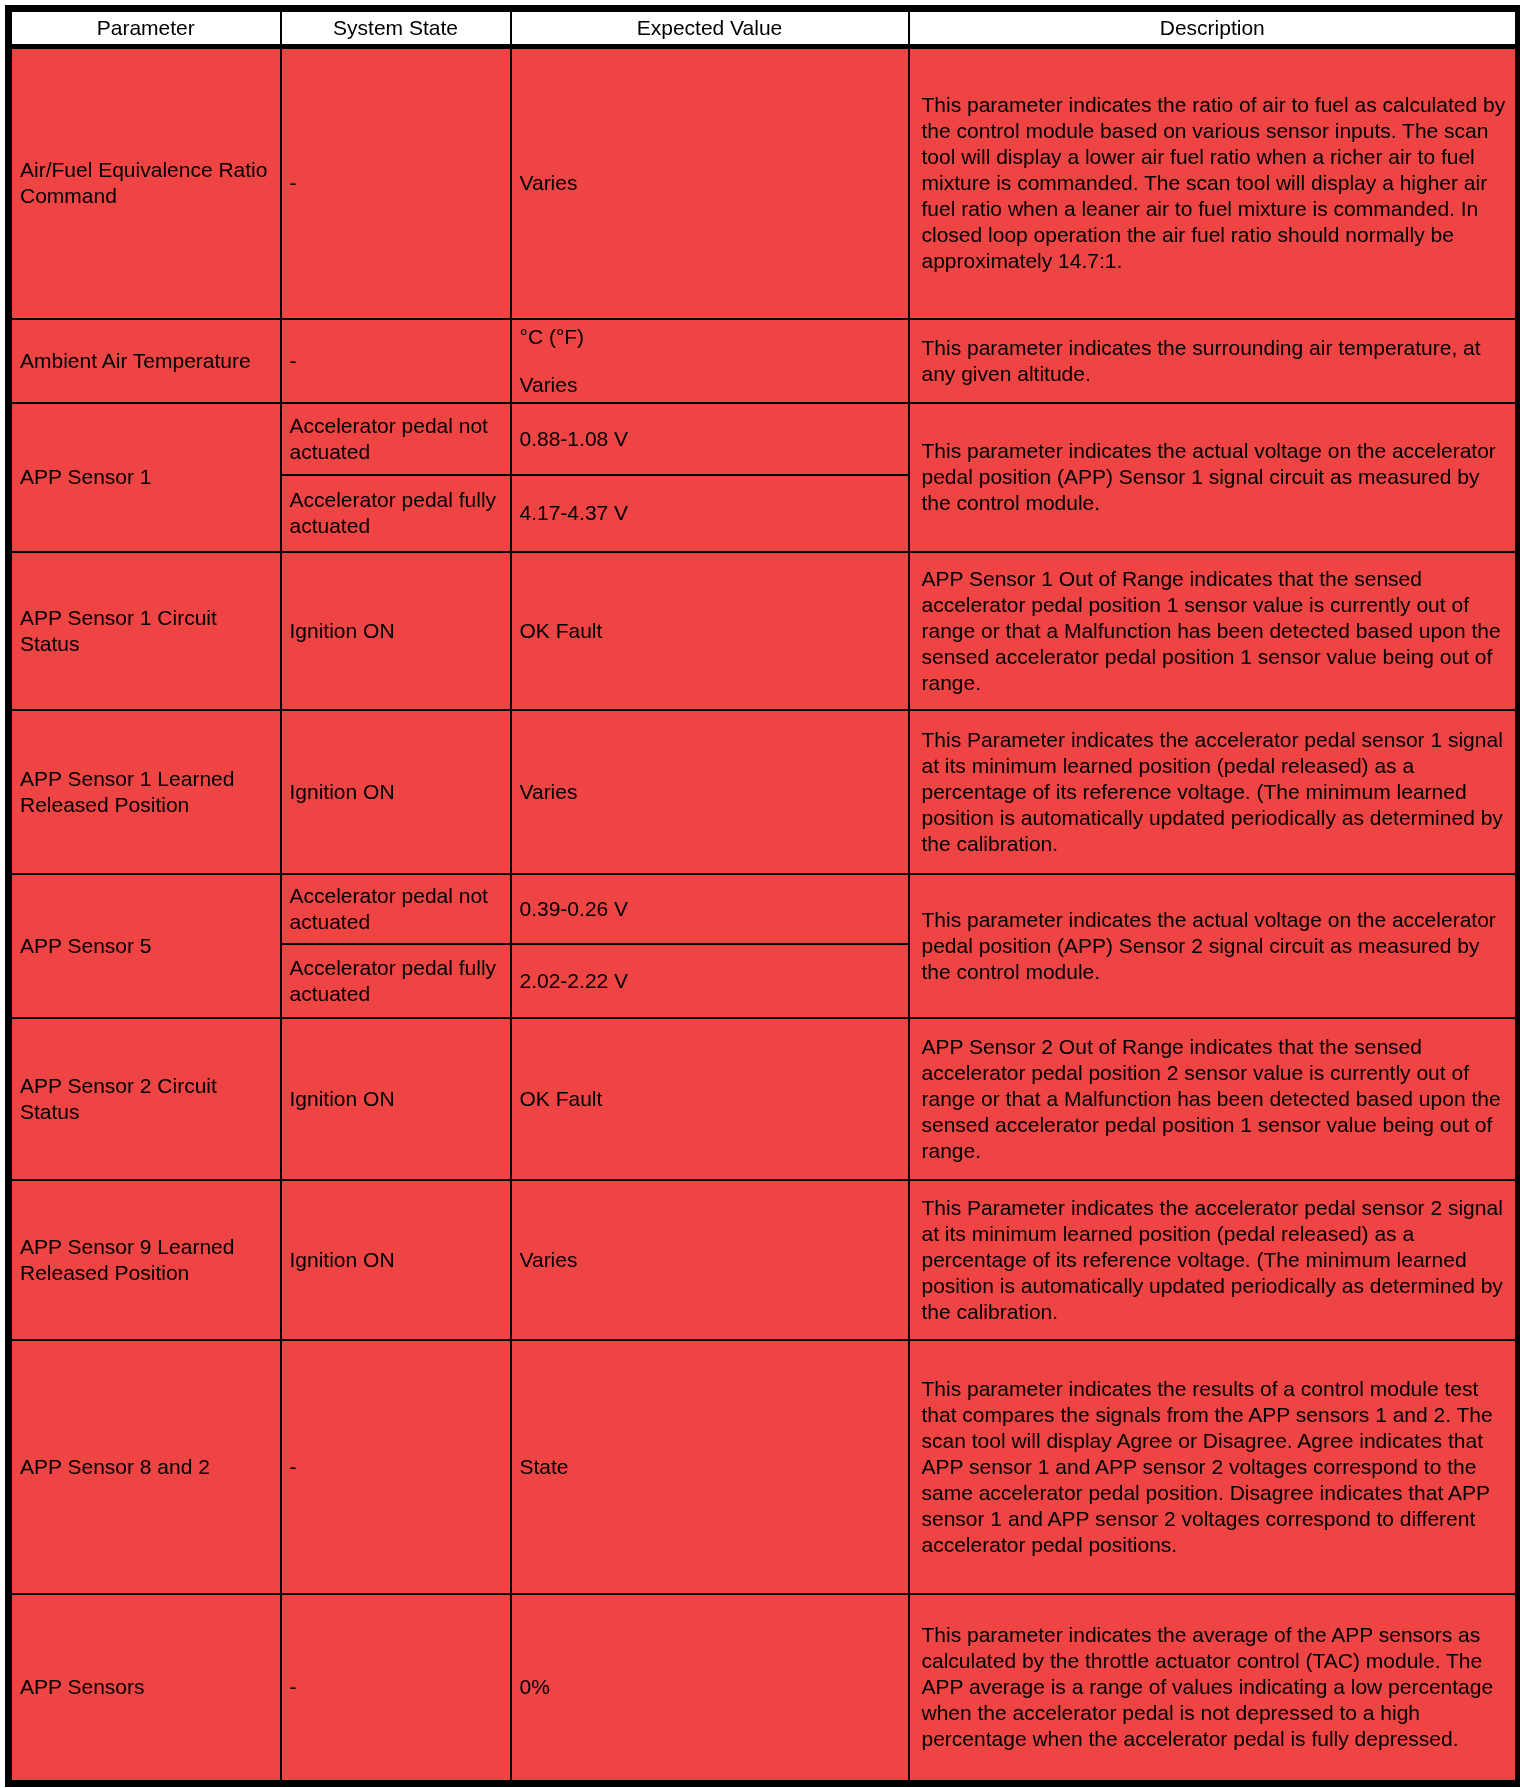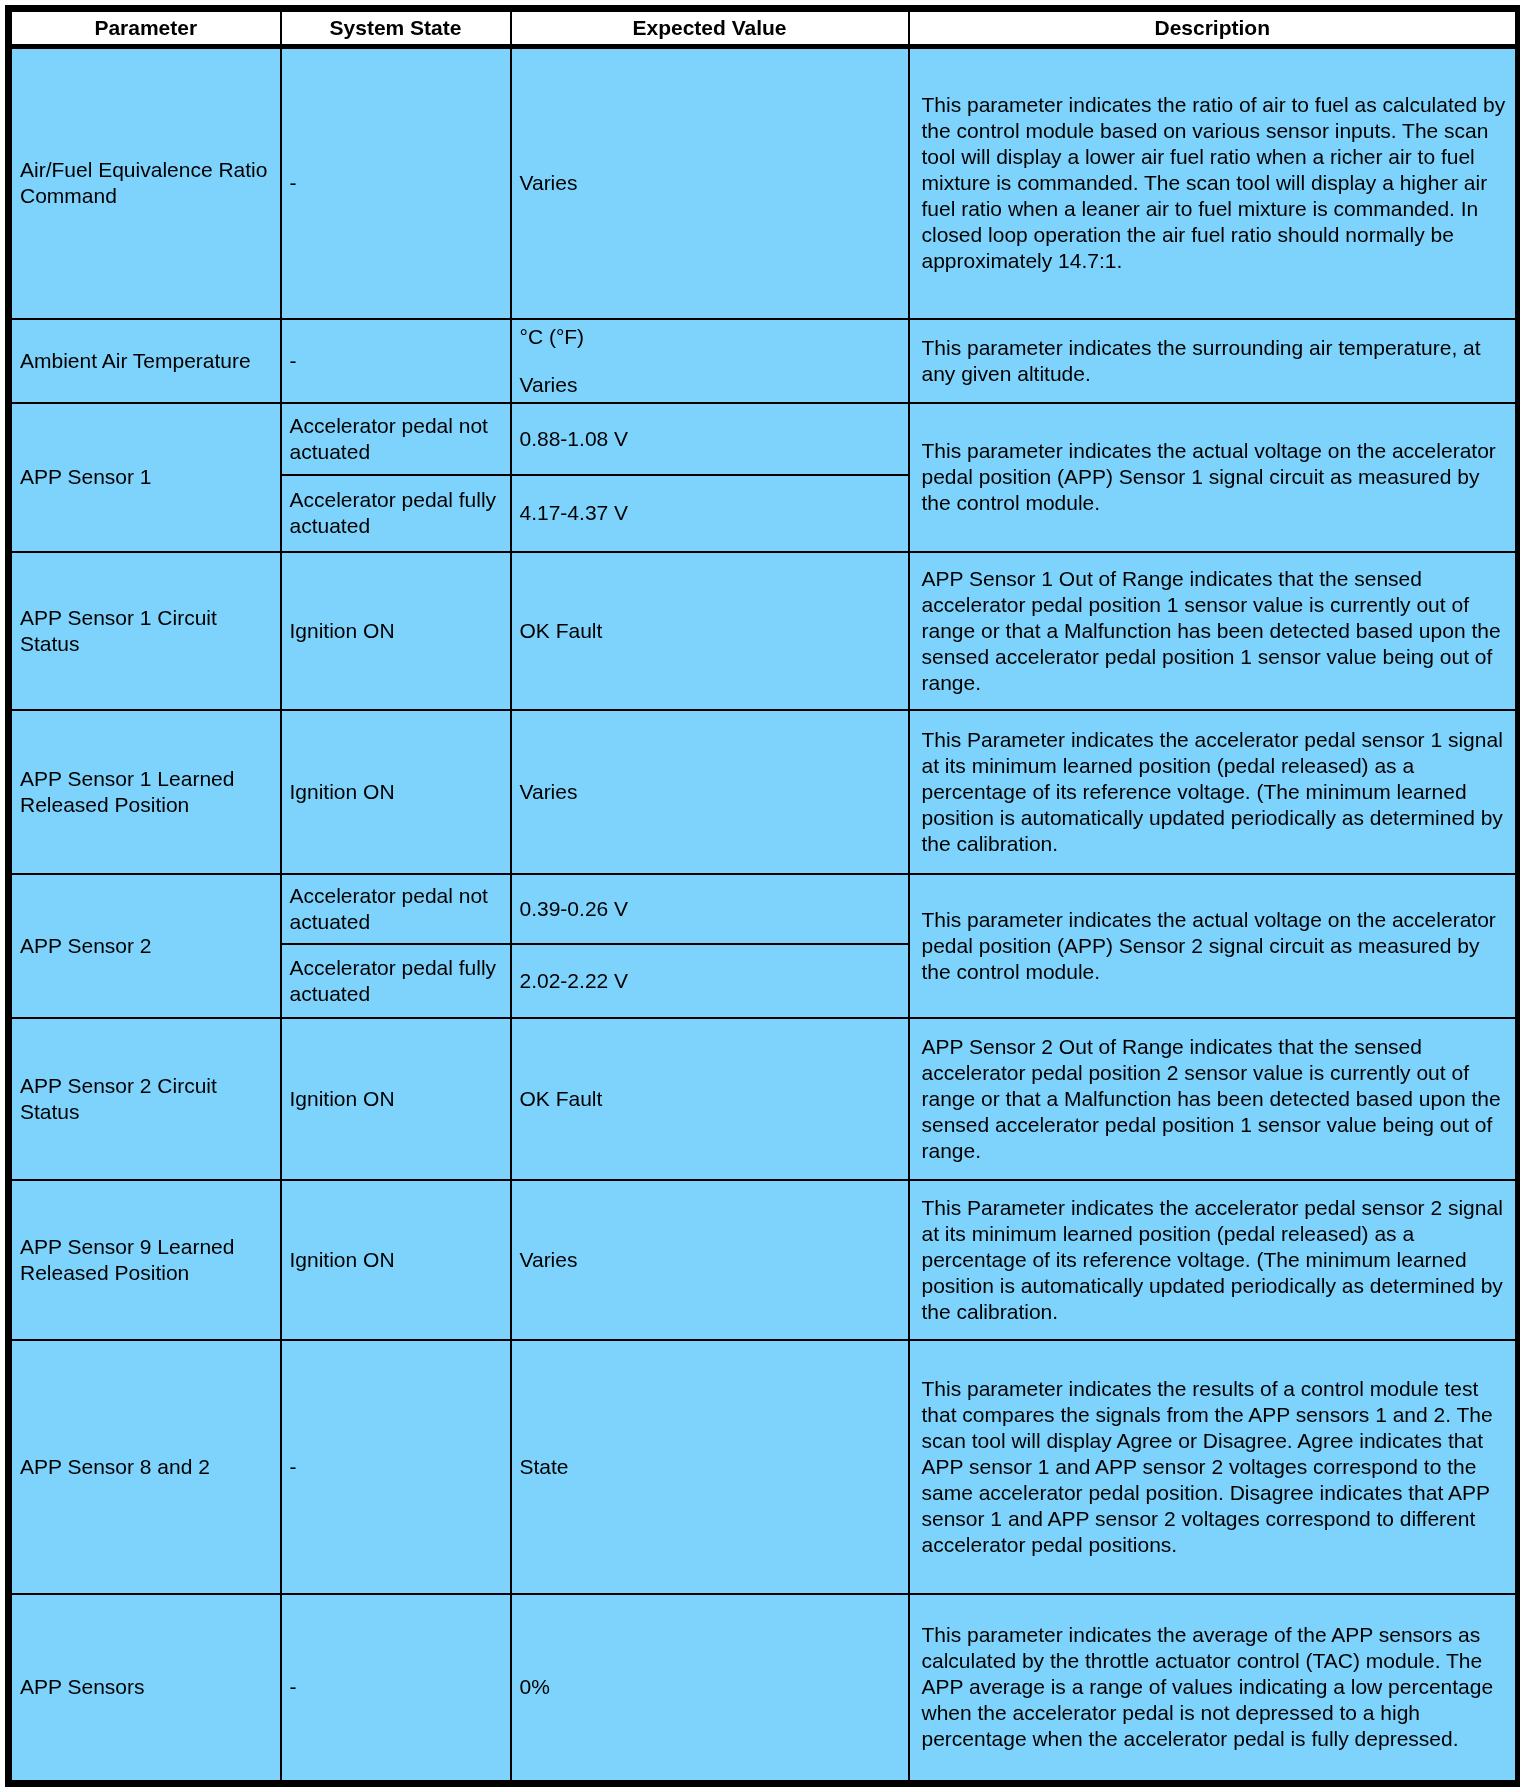--- a/index.html
+++ b/index.html
@@ -24,35 +24,35 @@
     background: #ffffff;
   }
   table.spec, table.spec th, table.spec td {
     border: 2px solid #000000;
   }
   table.spec {
     border: 7px solid #000000;
   }
   th {
     font-size: 21px;
-    font-weight: bold;
+    font-weight: normal;
     text-align: center;
     vertical-align: middle;
     padding: 4px 6px;
     border-bottom-width: 5px !important;
     background: #ffffff;
   }
   td {
     font-size: 21px;
     line-height: 26px;
     vertical-align: middle;
     text-align: left;
     padding: 4px 10px 4px 8px;
     border-top-width: 4px;
-    background: #7dd3fc;
+    background: #ef4444;
     overflow: hidden;
   }
   tr.subrow td {
     border-top-width: 2px;
   }
   td.param { padding-right: 12px; }
   td.desc  { padding-left: 12px; padding-right: 8px; }
   td.value .stack-gap { margin-top: 22px; }
   thead tr { height: 38px; }
 </style>
@@ -113,21 +113,21 @@
       </tr>
 
       <tr style="height:164px">
         <td class="param">APP Sensor 1 Learned Released Position</td>
         <td class="state">Ignition ON</td>
         <td class="value">Varies</td>
         <td class="desc">This Parameter indicates the accelerator pedal sensor 1 signal at its minimum learned position (pedal released) as a percentage of its reference voltage. (The minimum learned position is automatically updated periodically as determined by the calibration.</td>
       </tr>
 
       <tr style="height:70px">
-        <td class="param" rowspan="2">APP Sensor 2</td>
+        <td class="param" rowspan="2">APP Sensor 5</td>
         <td class="state">Accelerator pedal not actuated</td>
         <td class="value">0.39-0.26 V</td>
         <td class="desc" rowspan="2">This parameter indicates the actual voltage on the accelerator pedal position (APP) Sensor 2 signal circuit as measured by the control module.</td>
       </tr>
       <tr class="subrow" style="height:74px">
         <td class="state">Accelerator pedal fully actuated</td>
         <td class="value">2.02-2.22 V</td>
       </tr>
 
       <tr style="height:162px">

